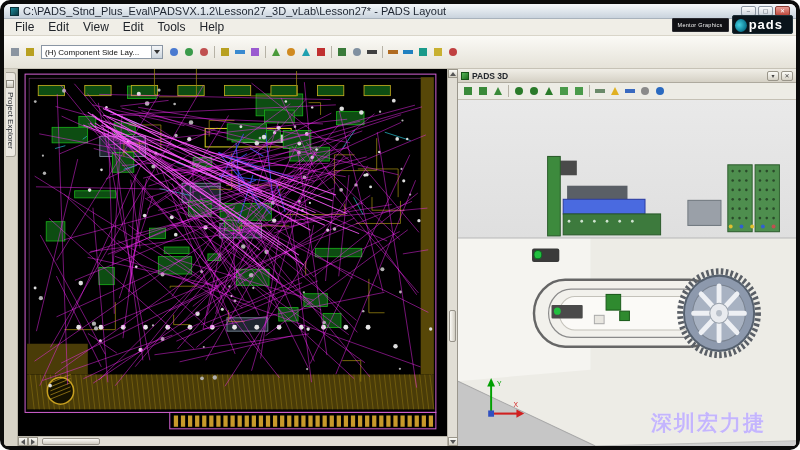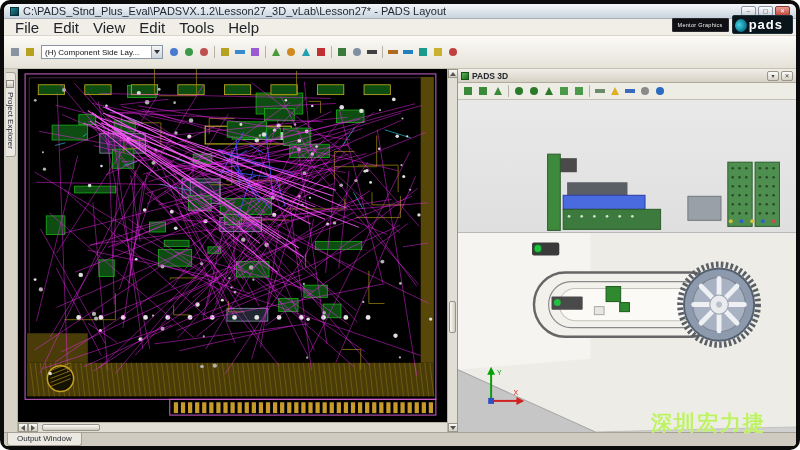--- a/index.html
+++ b/index.html
@@ -10,21 +10,21 @@
   
   .titlebar{height:15px;background:linear-gradient(#f4f7fa,#c9d3dd);display:flex;align-items:center;gap:4px;padding:0 6px;border-bottom:1px solid #a8b2bc;flex:0 0 auto}
   .app-icon{width:9px;height:9px;background:linear-gradient(135deg,#1a8a9a,#0a3a44);border:1px solid #083038;flex:0 0 auto}
   .title-text{font-size:11px;color:#1d2430;white-space:nowrap;overflow:hidden}
   .win-btns{margin-left:auto;display:flex;gap:2px}
   .win-btn{width:15px;height:10px;border:1px solid #8a94a0;border-radius:2px;background:linear-gradient(#fdfdfd,#ccd4dc);font-size:6px;line-height:8px;text-align:center;color:#39424e}
   .win-btn.close{background:linear-gradient(#e89c94,#bf4a3e);color:#fff;border-color:#8a3a30}
 
   
   .menurow{height:17px;background:#f0eee7;display:flex;align-items:center;padding:0 4px;border-bottom:1px solid #d9d5c9;position:relative;flex:0 0 auto}
-  .menu-item{font-size:15px;color:#20242a;padding:0 7px;border-radius:2px}
+  .menu-item{font-size:12px;color:#20242a;padding:0 7px;border-radius:2px}
   .logos{position:absolute;right:3px;top:-4px;display:flex;align-items:center;gap:3px;z-index:6}
   .mentor-badge{background:#101014;color:#f2f2f2;font-size:5.5px;letter-spacing:.3px;padding:3px 5px;border-radius:1px;border:1px solid #2a2a30;white-space:nowrap}
   .pads-badge{position:relative;background:#0a141b;color:#fff;height:19px;display:flex;align-items:center;padding:0 9px 1px 16px;border-radius:2px;font-size:13px;font-weight:bold;letter-spacing:1px;border:1px solid #203038}
   .pads-badge .swoosh{position:absolute;left:2px;top:3px;width:12px;height:13px;border-radius:50%;background:radial-gradient(circle at 35% 45%,#45d2e2,#0d7a93 65%,rgba(0,0,0,0))}
 
   
   .toolbar{height:33px;background:linear-gradient(#fbfaf6,#e5e2d8);display:flex;align-items:center;gap:1px;padding:0 4px;border-bottom:1px solid #c6c2b6;flex:0 0 auto}
   .tb-icon{width:14px;height:14px;display:flex;align-items:center;justify-content:center;border:1px solid rgba(0,0,0,0);border-radius:2px}
   .tb-glyph{width:8px;height:8px;display:block}
   .tb-glyph.circ{border-radius:50%}
@@ -71,21 +71,21 @@
   .output-row{height:14px;background:#cfcbc0;border-top:1px solid #a6a298;display:flex;align-items:flex-start;padding:0 3px;flex:0 0 auto}
   .output-tab{font-size:8px;color:#2a2e34;background:#ece9e2;border:1px solid #a6a298;border-top:none;border-radius:0 0 3px 3px;padding:1px 9px 2px}
   .statusbar{height:16px;background:linear-gradient(#f4f2ec,#dcd8ce);border-top:1px solid #b6b2a6;display:flex;align-items:center;gap:7px;padding:0 5px;font-size:9px;color:#23272d;flex:0 0 auto}
   .sb-right{margin-left:auto;display:flex;align-items:center;gap:7px}
   .sb-sep{width:1px;height:10px;background:#aeaa9e}
   .sb-num{min-width:44px;text-align:right}
   .sb-led{width:8px;height:8px;border-radius:50%;border:1px solid rgba(0,0,0,.35)}
   .led-blue{background:radial-gradient(circle at 35% 35%,#7da3ff,#1740bd)}
   .led-green{background:radial-gradient(circle at 35% 35%,#7fe296,#0e8c31)}
 
-  .watermark{position:absolute;right:34px;bottom:13px;z-index:40;font-size:21px;font-weight:bold;letter-spacing:2px;color:#bef264;text-shadow:0 0 1px rgba(255,255,255,.6);font-family:"DejaVu Sans","Liberation Sans",sans-serif}
+  .watermark{position:absolute;right:34px;bottom:13px;z-index:40;font-size:21px;font-weight:bold;letter-spacing:2px;color:#c4b5fd;text-shadow:0 0 1px rgba(255,255,255,.6);font-family:"DejaVu Sans","Liberation Sans",sans-serif}
 </style>
 </head>
 <body>
 
 <div class="frame">
   <div class="window">
 
     <div class="titlebar">
       <span class="app-icon"></span>
       <span class="title-text">C:\PADS_Stnd_Plus_Eval\PADSVX.1.2\Lesson27_3D_vLab\Lesson27* - PADS Layout</span>
@@ -904,20 +904,17 @@
               <circle cx="127" cy="116" r="1.4" fill="#cfe2cf"></circle>
               <circle cx="140" cy="116" r="1.4" fill="#cfe2cf"></circle>
               <circle cx="153" cy="116" r="1.4" fill="#cfe2cf"></circle>
               <circle cx="166" cy="116" r="1.4" fill="#cfe2cf"></circle>
               <circle cx="179" cy="116" r="1.4" fill="#cfe2cf"></circle>
             </svg>
         </div>
       </div>
     </div>
 
-    <div class="output-row">
-      <div class="output-tab">Output Window</div>
-    </div>
 
 
   </div>
   <div class="watermark">深圳宏力捷</div>
 </div>
 
 </body></html>

